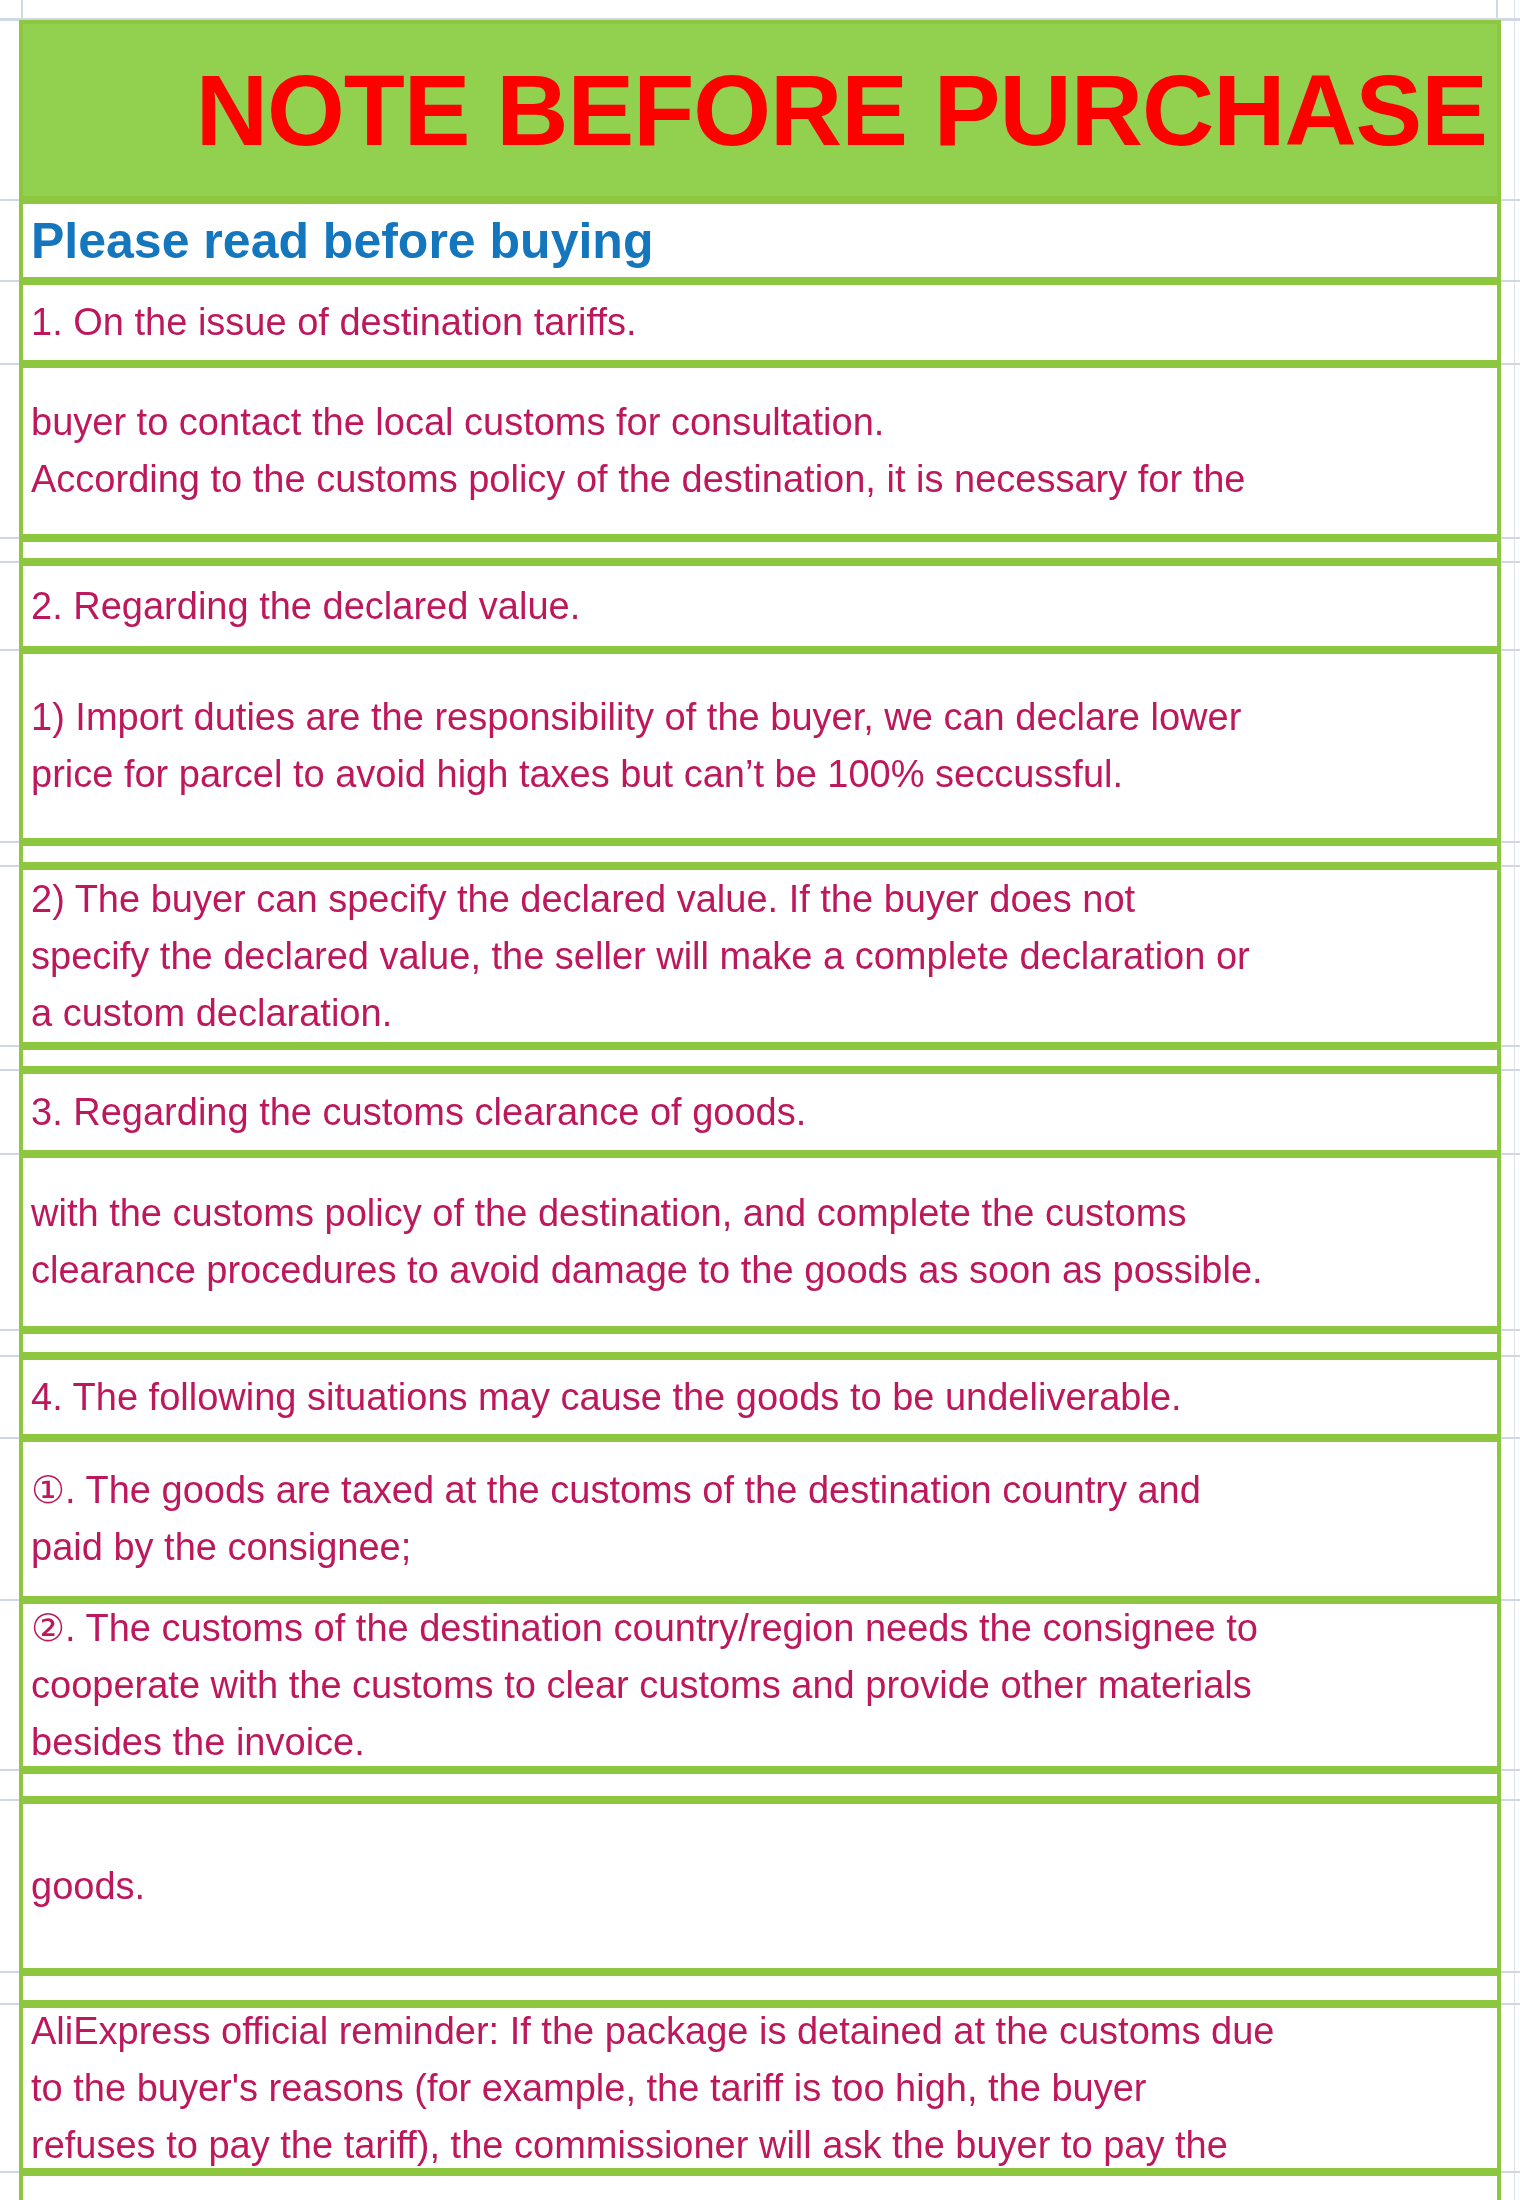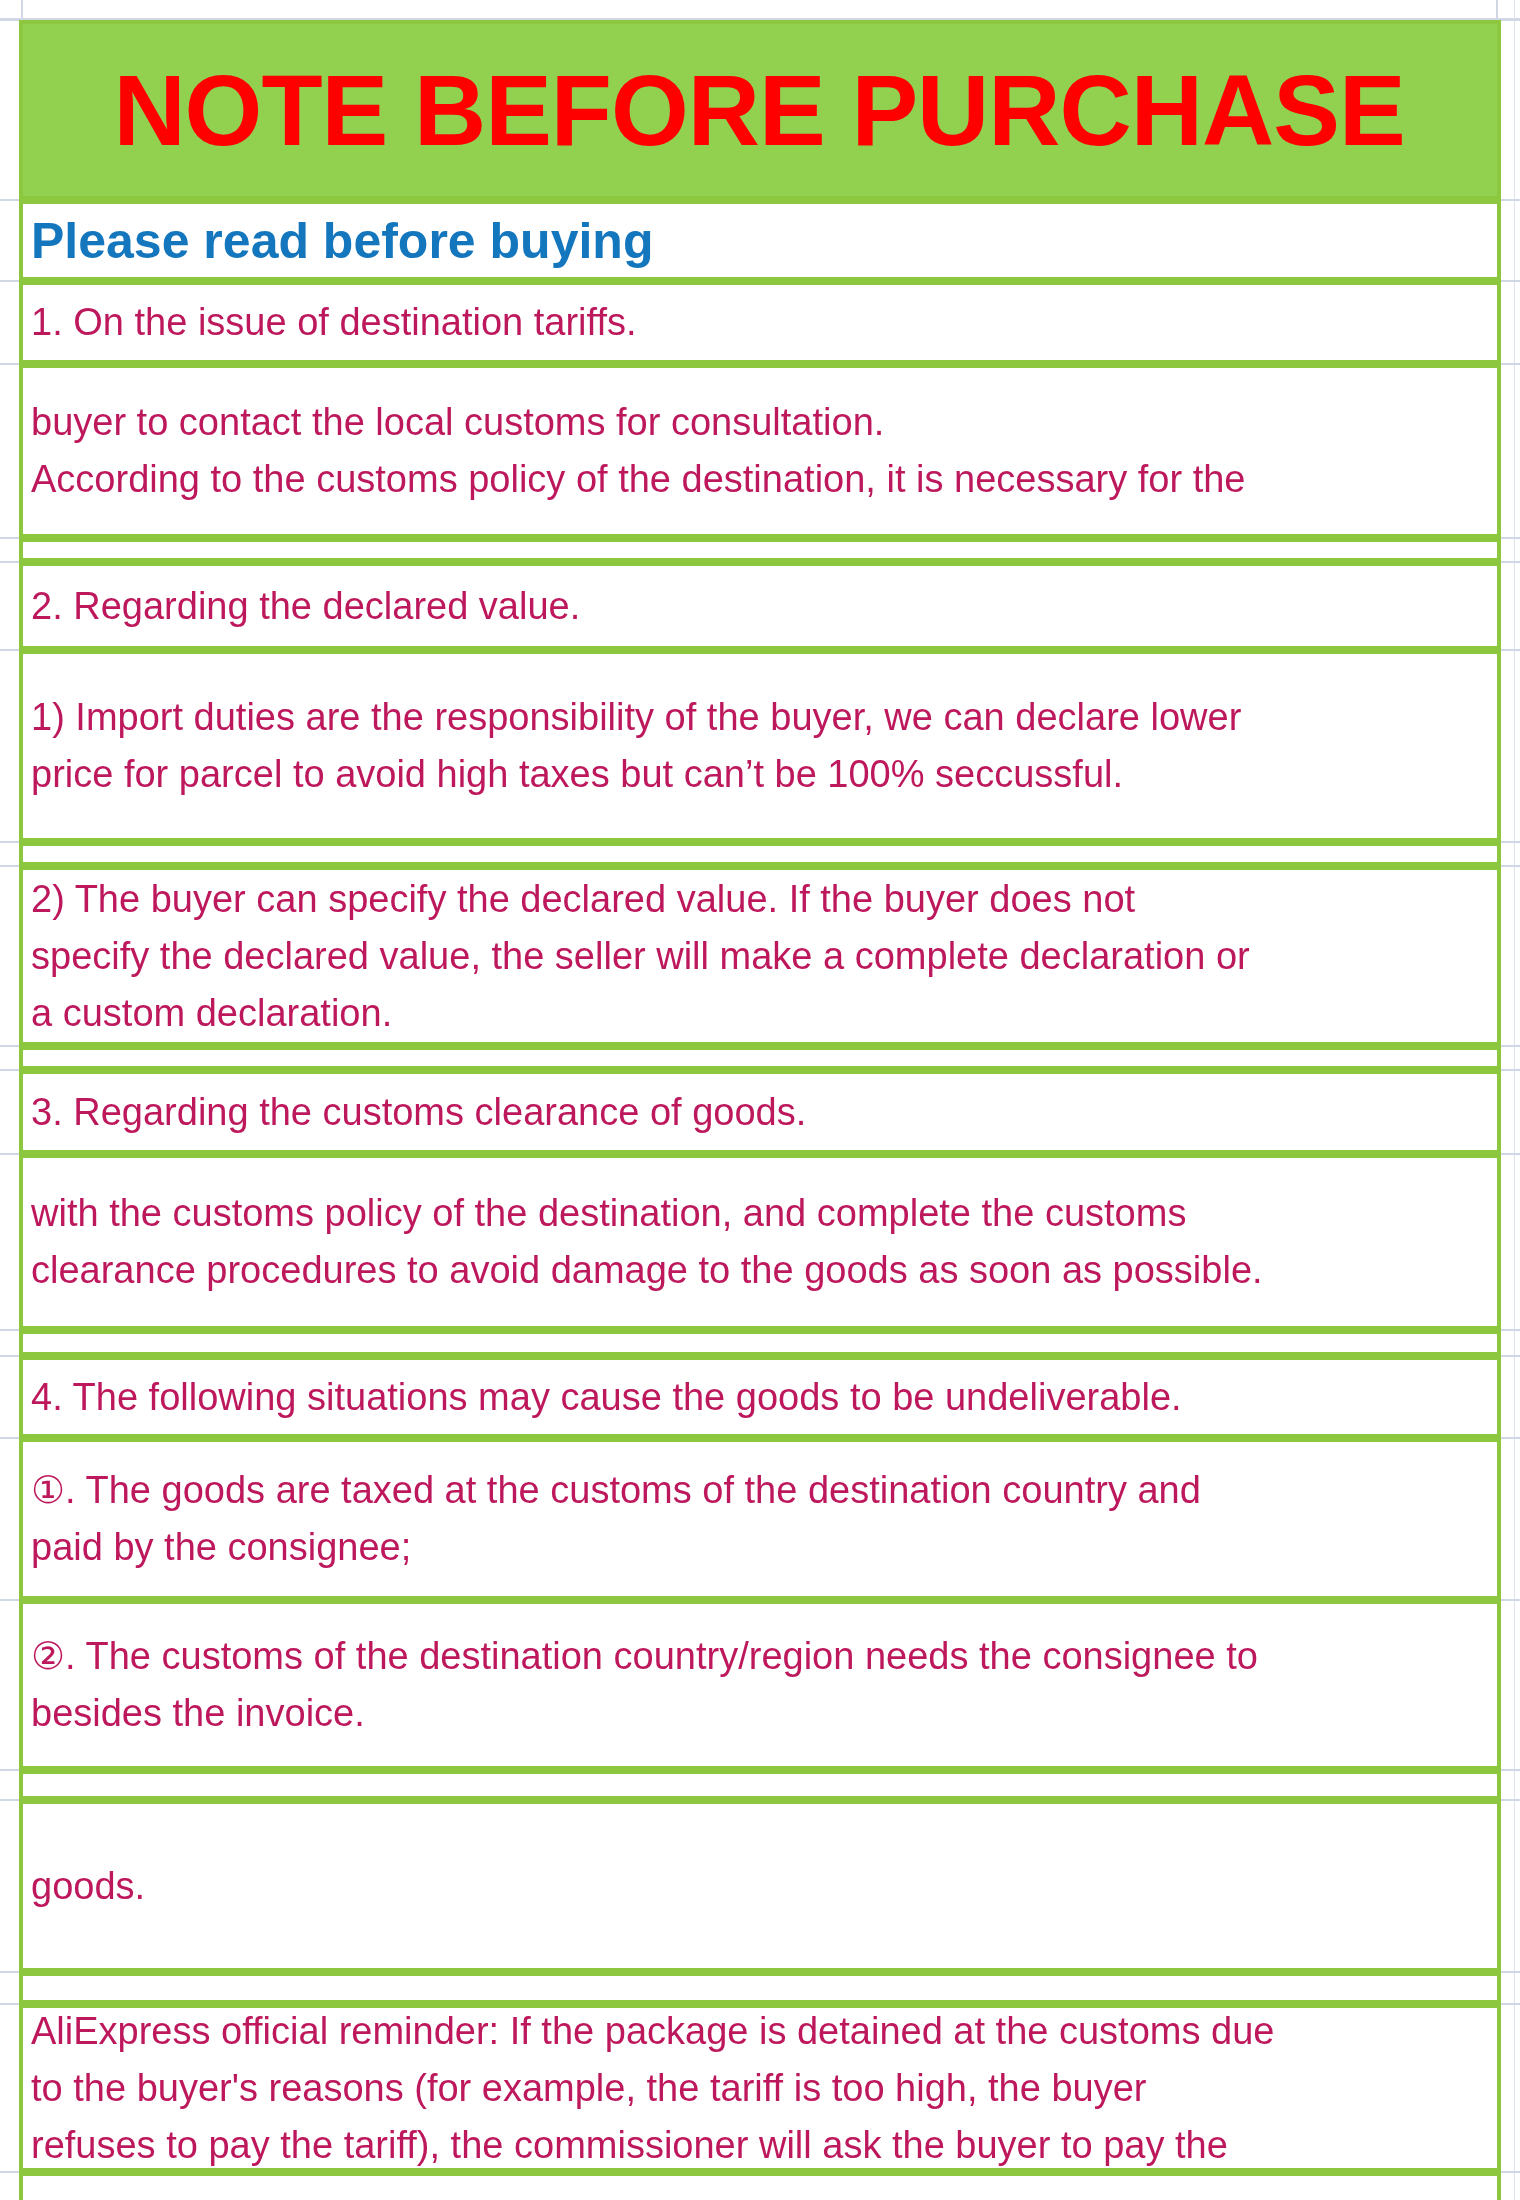--- a/index.html
+++ b/index.html
@@ -35,21 +35,21 @@
     padding: 0 10px 0 8px;
   }
   
   .row::before, .row::after {
     content: ""; position: absolute; top: -5px; height: 2px; width: 19px;
     background: #d0d7e5;
   }
   .row::before { left: -23px; }
   .row::after  { right: -23px; }
 
-  .row.banner { background: #92d050; align-items: center; }
+  .row.banner { background: #92d050; align-items: flex-end; }
   .title {
     font-size: 100px; font-weight: bold; color: #ff0000;
     letter-spacing: -1px; white-space: nowrap; text-align: center;
   }
   .subtitle {
     font-size: 50px; font-weight: bold; color: #1476bd;
     white-space: nowrap; line-height: 56px;
   }
   .line {
     font-size: 38px; color: #be185d; line-height: 57px; white-space: nowrap;
@@ -123,20 +123,21 @@
       <div class="line">4. The following situations may cause the goods to be undeliverable.</div>
     </div>
 
     <div class="row" style="height:162px">
       <div class="line">①. The goods are taxed at the customs of the destination country and</div>
       <div class="line">paid by the consignee;</div>
     </div>
 
     <div class="row" style="height:170px">
       <div class="line">②. The customs of the destination country/region needs the consignee to</div>
+      <div class="line">cooperate with the customs to clear customs and provide other materials</div>
       <div class="line">besides the invoice.</div>
     </div>
 
     <div class="row spacer" style="height:30px"></div>
 
     <div class="row" style="height:172px">
       <div class="line">goods.</div>
     </div>
 
     <div class="row spacer" style="height:32px"></div>

